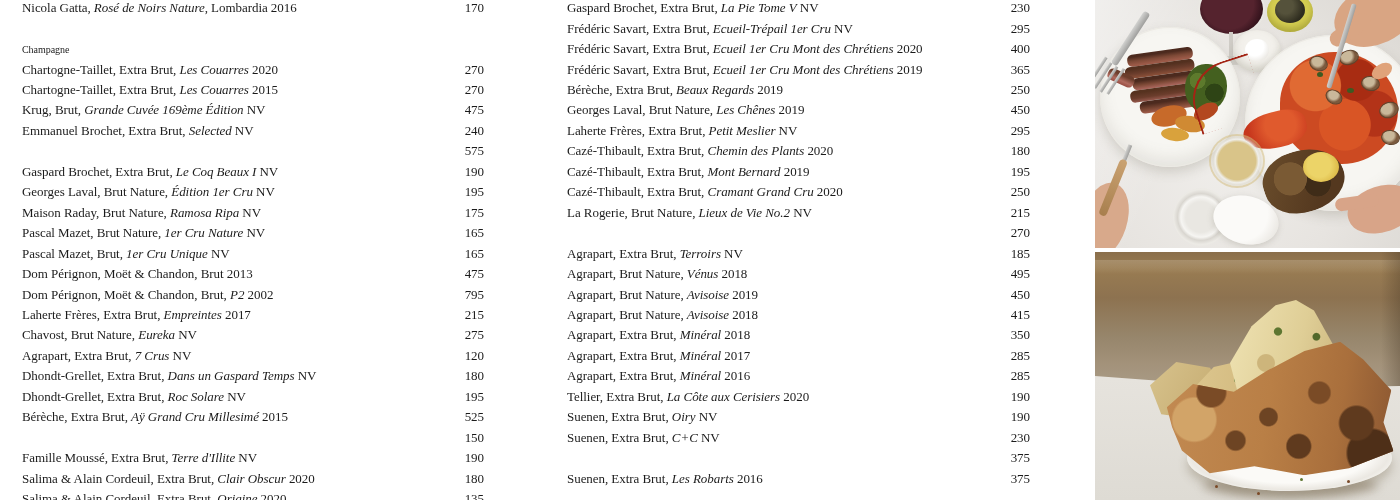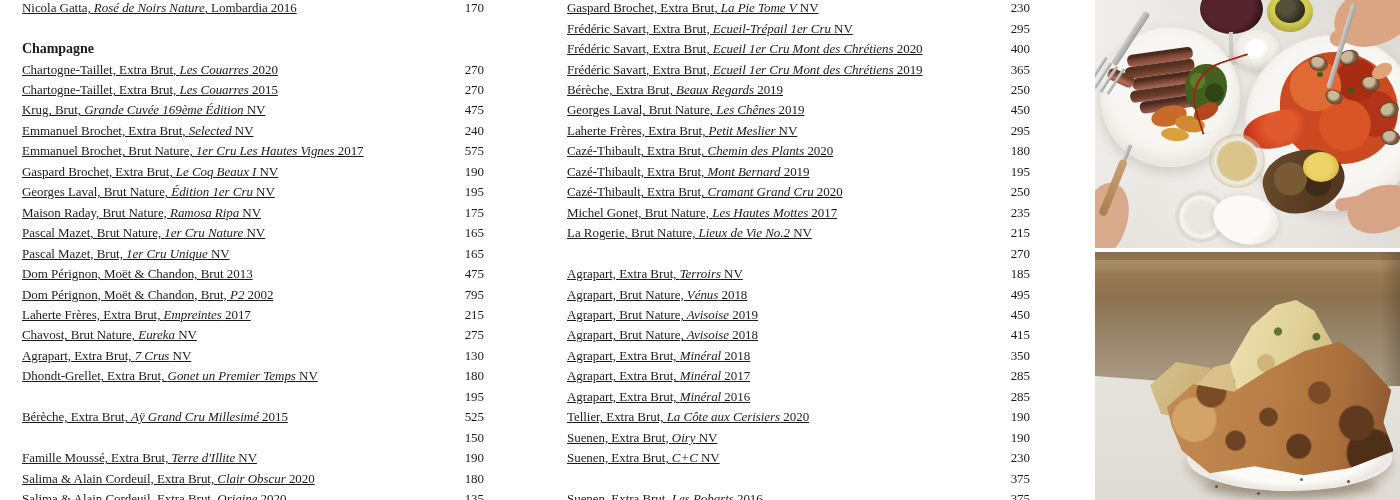--- a/index.html
+++ b/index.html
@@ -3,22 +3,22 @@
 <meta charset="utf-8">
 <style>
   html,body{margin:0;padding:0;background:#ffffff;}
   .screen{position:relative;width:1400px;height:500px;overflow:hidden;background:#fff;
           font-family:"Liberation Serif","DejaVu Serif",serif;color:#1b1b1b;}
   
   .col{position:absolute;top:-2px;}
   .col-left{left:22px;width:462px;}
   .col-right{left:567px;width:463px;}
   .row{height:20.46px;display:flex;align-items:center;font-size:13px;letter-spacing:-0.05px;}
-  .row.header span{font-weight:700;font-size:14px;}
-  .wname{white-space:nowrap;text-decoration:underline;}
+  .row.header span{font-weight:400;font-size:10px;}
+  .wname{white-space:nowrap;}
   .wname i{font-style:italic;}
   .wprice{margin-left:auto;padding-left:8px;}
   
   .photos{position:absolute;left:1095px;top:0;width:305px;height:500px;}
   .photo{position:absolute;left:0;width:305px;margin:0;overflow:hidden;}
   .photo *{position:absolute;}
   .photo-top{top:0;height:248px;
     background:
       linear-gradient(115deg,rgba(255,255,255,.55),rgba(255,255,255,0) 35%),
       radial-gradient(circle at 42% 62%,#f0eeeb 0%,#e7e4e0 55%,#dbd8d3 100%);}
@@ -107,21 +107,20 @@
         </div>
         <div class="row">
           <span class="wname"><span>Krug, Brut, </span><i>Grande Cuvée 169ème Édition</i><span> NV</span></span>
           <span class="wprice">475</span>
         </div>
         <div class="row">
           <span class="wname"><span>Emmanuel Brochet, Extra Brut, </span><i>Selected</i><span> NV</span></span>
           <span class="wprice">240</span>
         </div>
         <div class="row">
-          <span class="wname"><span>Emmanuel Brochet, Brut Nature, </span><i>1er Cru Les Hautes Vignes</i><span> 2017</span></span>
           <span class="wprice">575</span>
         </div>
         <div class="row">
           <span class="wname"><span>Gaspard Brochet, Extra Brut, </span><i>Le Coq Beaux I</i><span> NV</span></span>
           <span class="wprice">190</span>
         </div>
         <div class="row">
           <span class="wname"><span>Georges Laval, Brut Nature, </span><i>Édition 1er Cru</i><span> NV</span></span>
           <span class="wprice">195</span>
         </div>
@@ -148,27 +147,28 @@
         <div class="row">
           <span class="wname"><span>Laherte Frères, Extra Brut, </span><i>Empreintes</i><span> 2017</span></span>
           <span class="wprice">215</span>
         </div>
         <div class="row">
           <span class="wname"><span>Chavost, Brut Nature, </span><i>Eureka</i><span> NV</span></span>
           <span class="wprice">275</span>
         </div>
         <div class="row">
           <span class="wname"><span>Agrapart, Extra Brut, </span><i>7 Crus</i><span> NV</span></span>
-          <span class="wprice">130</span>
-        </div>
-        <div class="row">
-          <span class="wname"><span>Dhondt-Grellet, Extra Brut, </span><i>Gonet un Premier Temps</i><span> NV</span></span>
+          <span class="wprice">120</span>
+        </div>
+        <div class="row">
+          <span class="wname"><span>Dhondt-Grellet, Extra Brut, </span><i>Dans un Gaspard Temps</i><span> NV</span></span>
           <span class="wprice">180</span>
         </div>
         <div class="row">
+          <span class="wname"><span>Dhondt-Grellet, Extra Brut, </span><i>Roc Solare</i><span> NV</span></span>
           <span class="wprice">195</span>
         </div>
         <div class="row">
           <span class="wname"><span>Bérèche, Extra Brut, </span><i>Aÿ Grand Cru Millesimé</i><span> 2015</span></span>
           <span class="wprice">525</span>
         </div>
         <div class="row">
           <span class="wprice">150</span>
         </div>
         <div class="row">
@@ -217,24 +217,20 @@
           <span class="wname"><span>Cazé-Thibault, Extra Brut, </span><i>Chemin des Plants</i><span> 2020</span></span>
           <span class="wprice">180</span>
         </div>
         <div class="row">
           <span class="wname"><span>Cazé-Thibault, Extra Brut, </span><i>Mont Bernard</i><span> 2019</span></span>
           <span class="wprice">195</span>
         </div>
         <div class="row">
           <span class="wname"><span>Cazé-Thibault, Extra Brut, </span><i>Cramant Grand Cru</i><span> 2020</span></span>
           <span class="wprice">250</span>
-        </div>
-        <div class="row">
-          <span class="wname"><span>Michel Gonet, Brut Nature, </span><i>Les Hautes Mottes</i><span> 2017</span></span>
-          <span class="wprice">235</span>
         </div>
         <div class="row">
           <span class="wname"><span>La Rogerie, Brut Nature, </span><i>Lieux de Vie No.2</i><span>  NV</span></span>
           <span class="wprice">215</span>
         </div>
         <div class="row">
           <span class="wprice">270</span>
         </div>
         <div class="row">
           <span class="wname"><span>Agrapart, Extra Brut, </span><i>Terroirs</i><span> NV</span></span>

